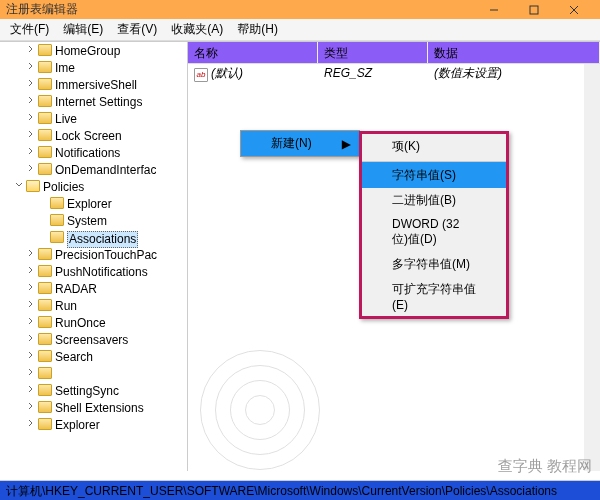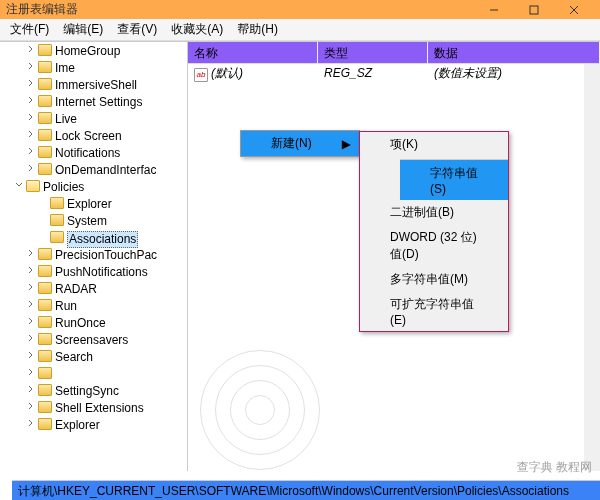--- a/index.html
+++ b/index.html
@@ -21,27 +21,27 @@
 .label { white-space: nowrap; overflow: hidden; }
 .listview { flex: 1; position: relative; }
 .list-header { display: flex; border-bottom: 1px solid #ddd; height: 22px; background: #8b5cf6; }
 .list-header .col { padding: 3px 6px; border-right: 1px solid #eee; }
 .col-name { width: 130px; }
 .col-type { width: 110px; }
 .col-data { flex: 1; }
 .list-row { display: flex; height: 18px; align-items: center; font-style: italic; }
 .list-row .cell { padding: 1px 6px; }
 .ab-icon { display: inline-block; width: 14px; height: 14px; background: #fff; border: 1px solid #999; font-size: 8px; color: #c00; line-height: 12px; text-align: center; margin-right: 3px; border-radius: 1px; }
-.statusbar { position: absolute; bottom: 0; left: 12px; right: 0; height: 20px; background: #3b82f6; border-top: 1px solid #ccc; padding: 2px 6px; white-space: nowrap; overflow: hidden; }
+.statusbar { position: absolute; bottom: 0; left: 0; right: 0; height: 20px; background: #1d4ed8; border-top: 1px solid #ccc; padding: 2px 6px; white-space: nowrap; overflow: hidden; }
 .context-menu { position: absolute; background: #f0f0f0; border: 1px solid #999; box-shadow: 2px 2px 4px rgba(0,0,0,0.3); z-index: 100; }
 .ctx-item { padding: 4px 28px 4px 30px; cursor: default; position: relative; }
 .ctx-item.highlight { background: #2196f3; color: #000000; }
 .ctx-item .arrow { position: absolute; right: 8px; top: 50%; transform: translateY(-50%); }
-.submenu { position: absolute; left: 100%; top: 0; background: #f0f0f0; border: 1px solid #be185d; box-shadow: 2px 2px 4px rgba(0,0,0,0.3); min-width: 150px; }
-.watermark { position: absolute; right: 8px; bottom: 24px; color: #888; font-size: 12px; opacity: 0.8; pointer-events: none; }
+.submenu { position: absolute; left: 100%; top: 0; background: #f0f0f0; border: 3px solid #be185d; box-shadow: 2px 2px 4px rgba(0,0,0,0.3); min-width: 150px; }
+.watermark { position: absolute; right: 8px; bottom: 24px; color: #888; font-size: 15px; opacity: 0.8; pointer-events: none; }
 .ripple { position: absolute; bottom: 30px; left: 200px; width: 120px; height: 120px; pointer-events: none; opacity: 0.3; }
 .ripple div { position: absolute; border: 1px solid #999; border-radius: 50%; }
 .scroll-track { position: absolute; right: 0; top: 22px; bottom: 0; width: 16px; background: #f0f0f0; }
 </style>
 </head>
 <body>
 
 <div class="titlebar">
   <span class="title">注册表编辑器</span>
   <div class="winbtn">
@@ -279,21 +279,21 @@
   </div>
 </div>
 
 <div class="context-menu" style="left:240px; top:130px; width:120px;">
   <div class="ctx-item highlight">
     <span>新建(N)</span>
     <span class="arrow">▶</span>
   </div>
   <div class="submenu" id="submenu">
       <div class="ctx-item">项(K)</div>
-      <div class="ctx-item highlight" style="border-top: 1px solid rgb(204, 204, 204); margin-top: 2px; padding-top: 5px; margin-left: 40px;">字符串值(S)</div>
+      <div class="ctx-item highlight" style="border-top: 1px solid rgb(204, 204, 204); margin-top: 2px; padding-top: 5px;">字符串值(S)</div>
       <div class="ctx-item">二进制值(B)</div>
       <div class="ctx-item">DWORD (32 位)值(D)</div>
       <div class="ctx-item">多字符串值(M)</div>
       <div class="ctx-item">可扩充字符串值(E)</div>
     </div>
 </div>
 
 <div class="ripple">
   <div style="width:30px;height:30px;left:45px;top:45px;"></div>
   <div style="width:60px;height:60px;left:30px;top:30px;"></div>

